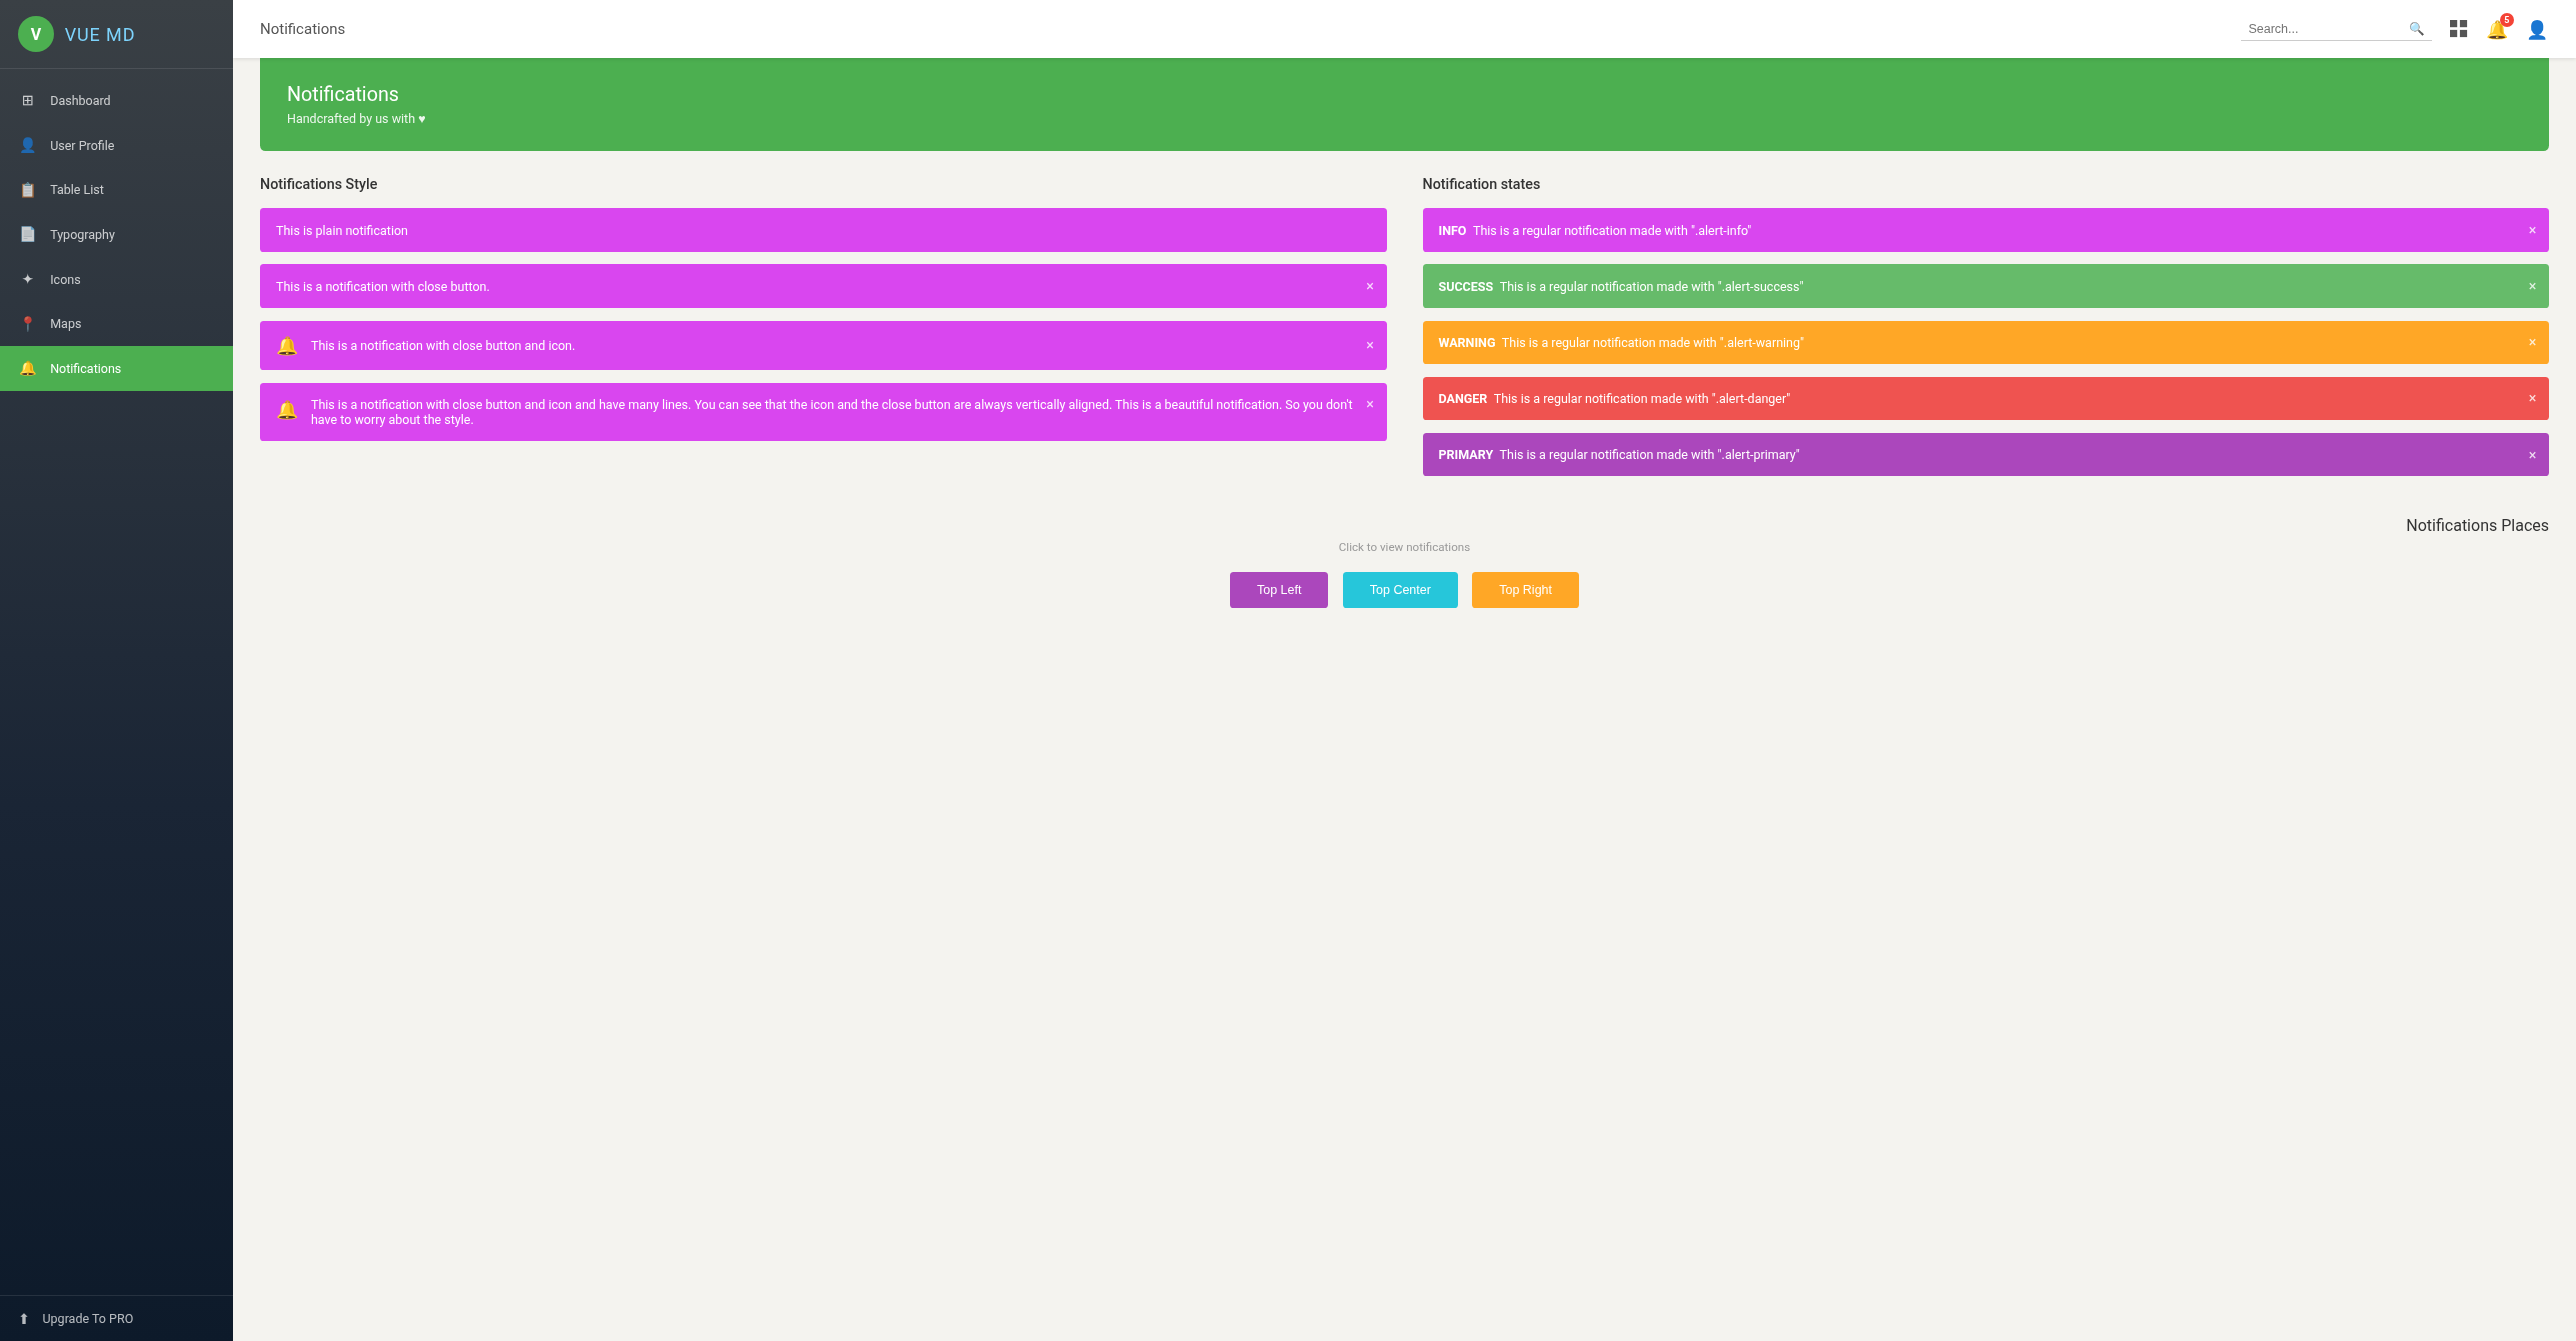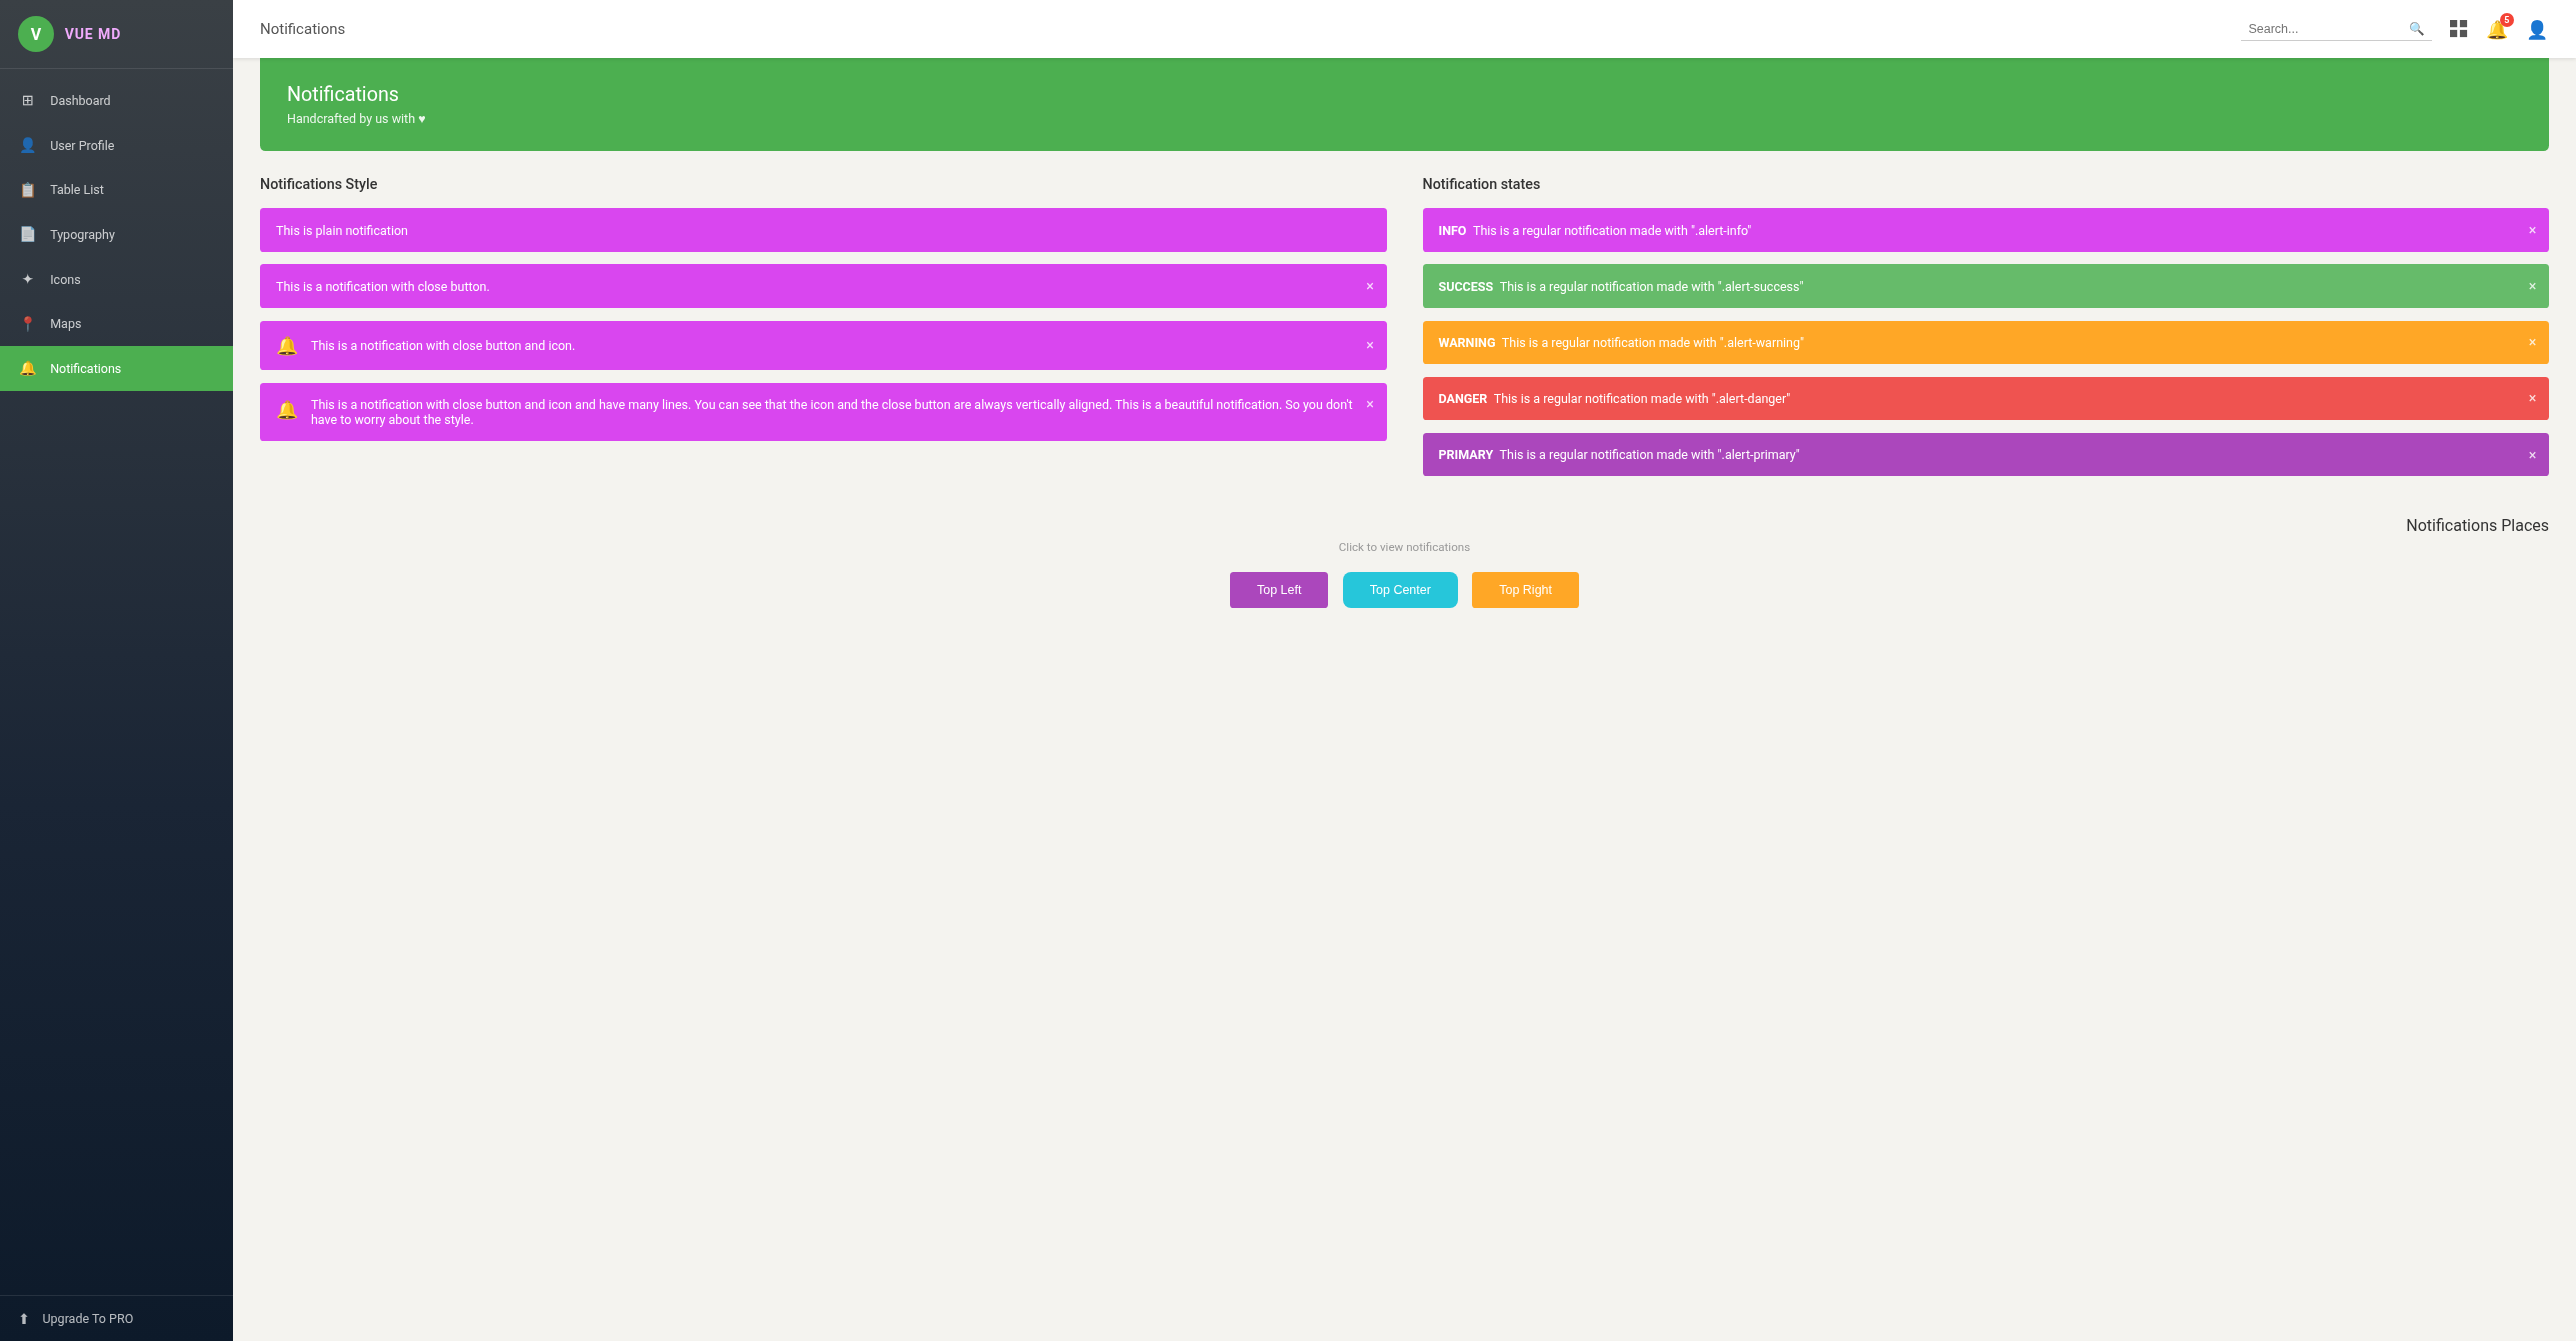--- a/index.html
+++ b/index.html
@@ -37,21 +37,21 @@
     }
     .logo-circle {
       width: 36px; height: 36px;
       border-radius: 50%;
       background: #4caf50;
       display: flex; align-items: center; justify-content: center;
       margin-right: 10.7px;
       font-size: 16px; font-weight: bold; color: #fff;
     }
     .logo-text {
-      font-size: 14px; font-weight: 700; letter-spacing: 0.9px; color: #f0abfc;
+      font-size: 18px; font-weight: 400; letter-spacing: 0.9px; color: #7dd3fc;
     }
     .sidebar-nav {
       flex: 1;
       padding: 9px 0;
     }
     .nav-item {
       display: flex;
       align-items: center;
       padding: 12.5px 18px;
       color: rgba(255,255,255,0.75);
@@ -247,21 +247,21 @@
     .place-btn {
       padding: 10.7px 27px;
       border: none;
       border-radius: 3.6px;
       color: #fff;
       font-size: 12.5px;
       cursor: pointer;
       font-weight: 500;
     }
     .btn-purple { background: #ab47bc; }
-    .btn-cyan { background: #26c6da; border-radius: 8px; }
+    .btn-cyan { background: #26c6da; }
     .btn-orange { background: #ffa726; }
   </style>
 </head>
 <body>
 
 <div id="sidebar">
   <div id="sidebar-bg"></div>
   <div id="sidebar-content">
     <div class="sidebar-logo">
       <div class="logo-circle">

